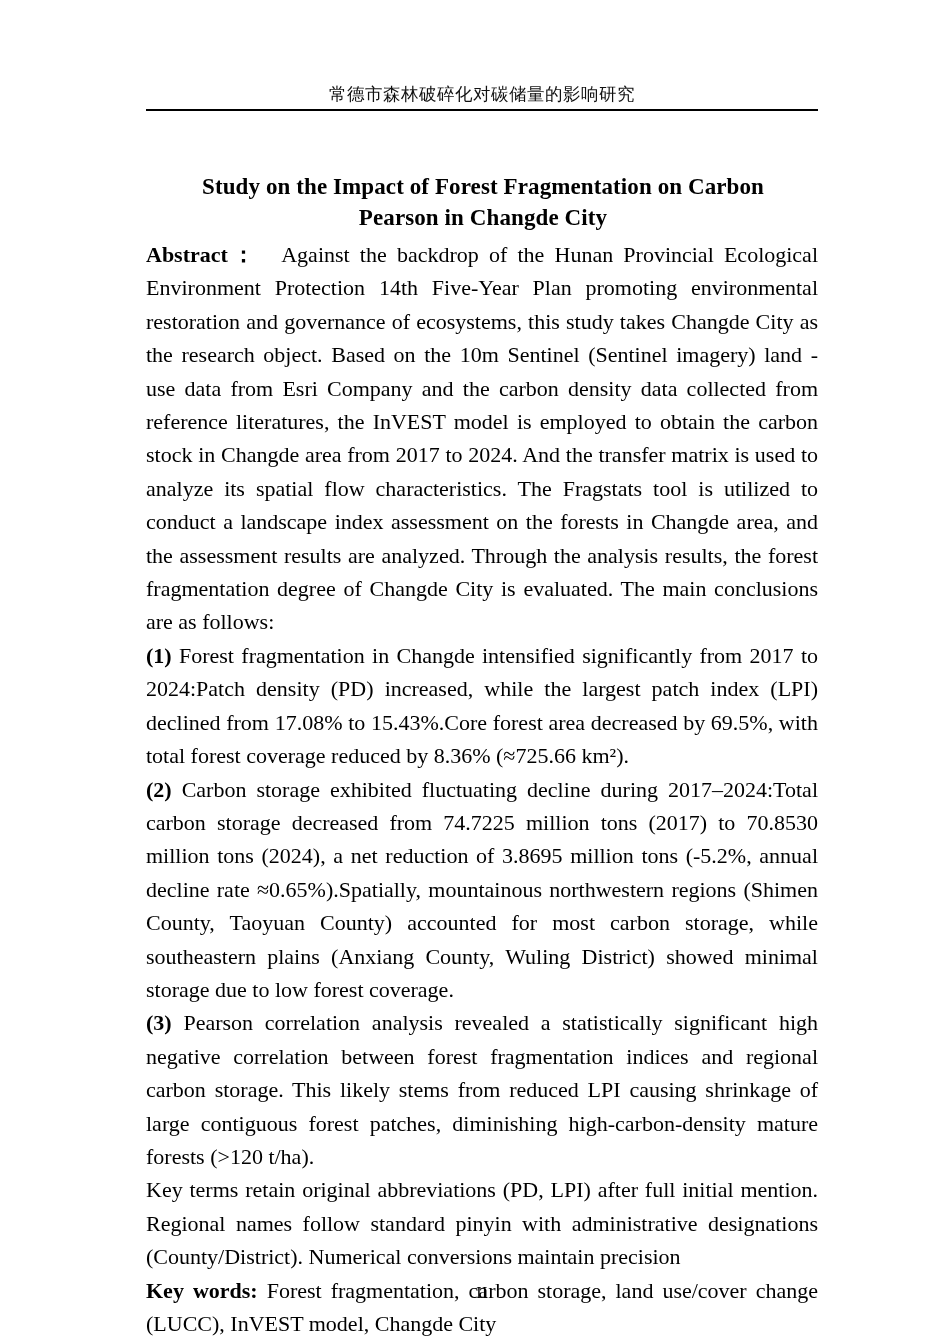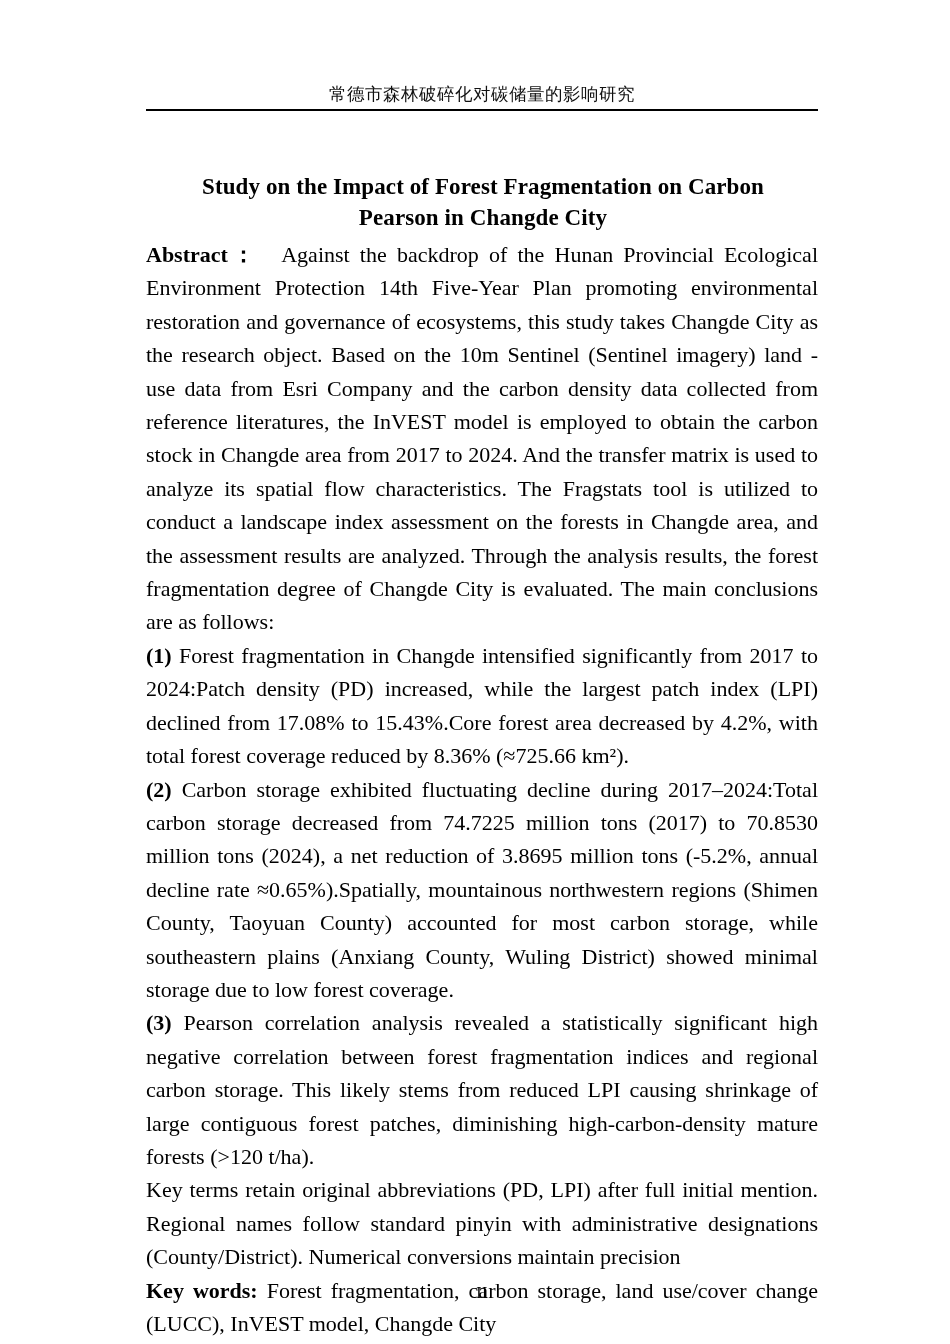--- a/index.html
+++ b/index.html
@@ -113,21 +113,21 @@
     <div class="header-text">常德市森林破碎化对碳储量的影响研究</div>
     <div class="header-rule"></div>
   </div>
 
   <h1 class="doc-title">Study on the Impact of Forest Fragmentation on Carbon Pearson in Changde City</h1>
 
   <div class="body-zone">
 
     <p class="para"><span class="lbl">Abstract</span><span class="fwcolon">：</span><span class="abs-gap"></span><span>Against the backdrop of the Hunan Provincial Ecological Environment Protection 14th Five-Year Plan promoting environmental restoration and governance of ecosystems, this study takes Changde City as the research object. Based on the 10m Sentinel (Sentinel imagery) land - use data from Esri Company and the carbon density data collected from reference literatures, the InVEST model is employed to obtain the carbon stock in Changde area from 2017 to 2024. And the transfer matrix is used to analyze its spatial flow characteristics. The Fragstats tool is utilized to conduct a landscape index assessment on the forests in Changde area, and the assessment results are analyzed. Through the analysis results, the forest fragmentation degree of Changde City is evaluated. The main conclusions are as follows:</span></p>
 
-    <p class="para"><span class="lbl">(1)</span><span> Forest fragmentation in Changde intensified significantly from 2017 to 2024:Patch density (PD) increased, while the largest patch index (LPI) declined from 17.08% to 15.43%.Core forest area decreased by 4.2%, with total forest coverage reduced by 8.36% (≈725.66 km²).</span></p>
+    <p class="para"><span class="lbl">(1)</span><span> Forest fragmentation in Changde intensified significantly from 2017 to 2024:Patch density (PD) increased, while the largest patch index (LPI) declined from 17.08% to 15.43%.Core forest area decreased by 69.5%, with total forest coverage reduced by 8.36% (≈725.66 km²).</span></p>
 
     <p class="para"><span class="lbl">(2)</span><span> Carbon storage exhibited fluctuating decline during 2017–2024:Total carbon storage decreased from 74.7225 million tons (2017) to 70.8530 million tons (2024), a net reduction of 3.8695 million tons (-5.2%, annual decline rate ≈0.65%).Spatially, mountainous northwestern regions (Shimen County, Taoyuan County) accounted for most carbon storage, while southeastern plains (Anxiang County, Wuling District) showed minimal storage due to low forest coverage.</span></p>
 
     <p class="para"><span class="lbl">(3)</span><span> Pearson correlation analysis revealed a statistically significant high negative correlation between forest fragmentation indices and regional carbon storage. This likely stems from reduced LPI causing shrinkage of large contiguous forest patches, diminishing high-carbon-density mature forests (&gt;120 t/ha).</span></p>
 
     <p class="para">Key terms retain original abbreviations (PD, LPI) after full initial mention. Regional names follow standard pinyin with administrative designations (County/District). Numerical conversions maintain precision</p>
 
     <p class="para"><span class="lbl">Key words:</span><span> Forest fragmentation, carbon storage, land use/cover change (LUCC), InVEST model, Changde City</span></p>
 
   </div>

